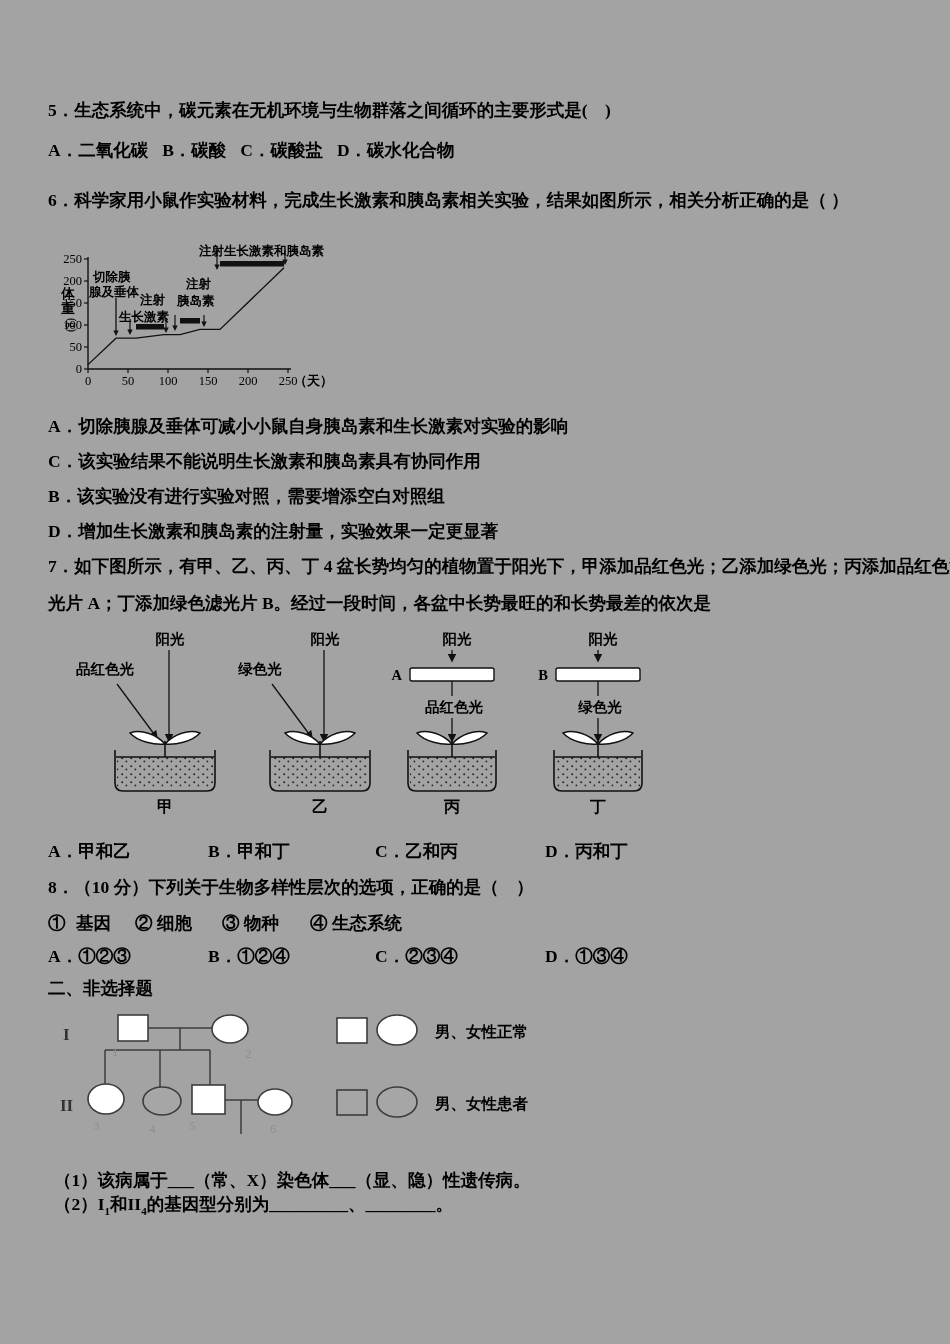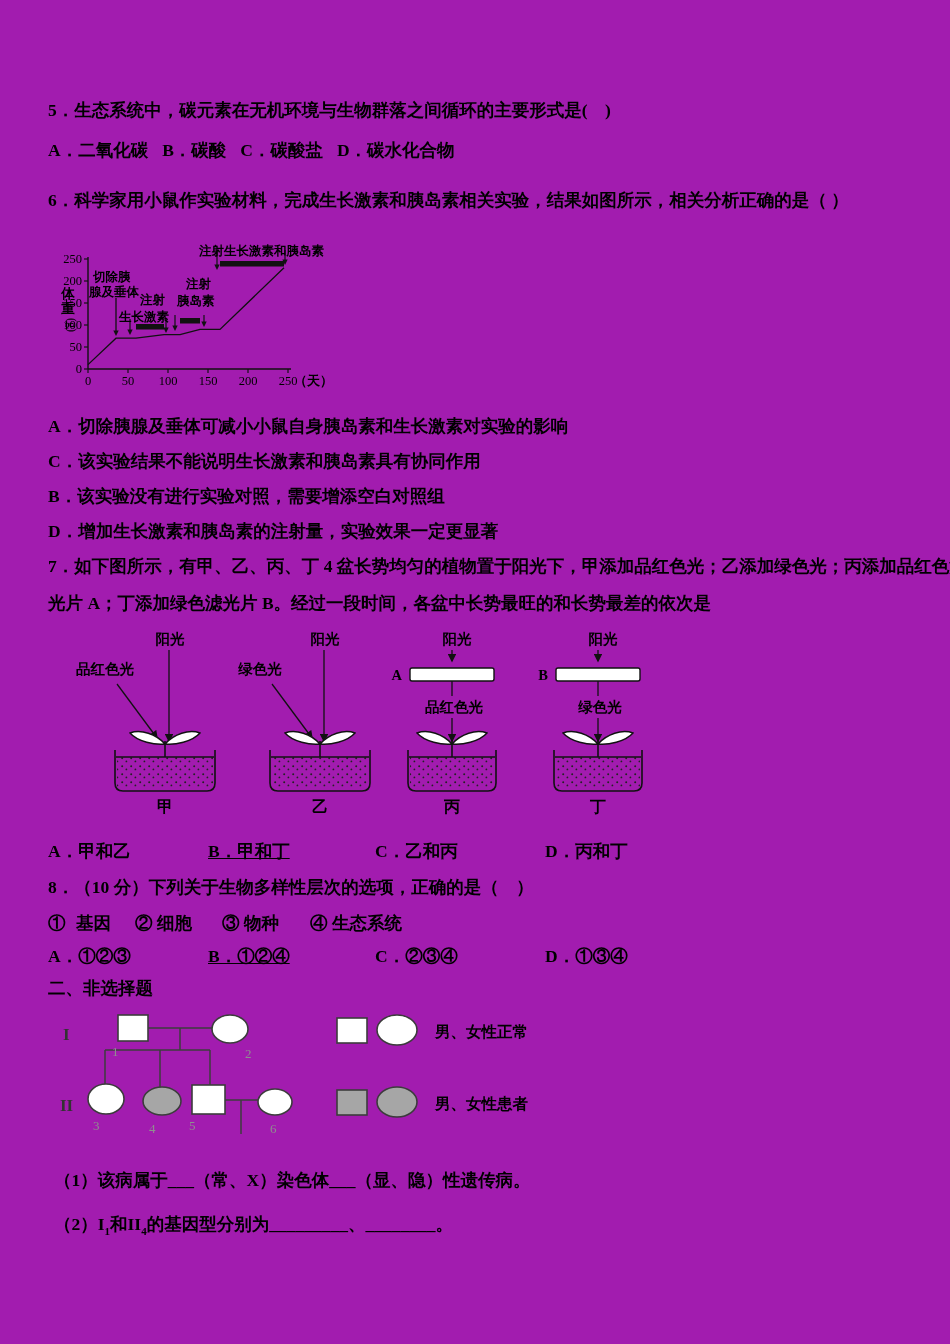--- a/index.html
+++ b/index.html
@@ -1,31 +1,31 @@
 <!DOCTYPE html>
 <html><head>
 <meta charset="utf-8">
 <style>
   html,body{margin:0;padding:0;background:#fff;}
   body{
     width:950px;height:1344px;overflow:hidden;
     font-family:"Liberation Serif","DejaVu Serif",serif;
     color:#000;
   }
-  .page{position:relative;width:950px;height:1344px;background:#a21caf;}
+  .page{position:relative;width:950px;height:1344px;background:#a3a3a3;}
   .content{padding:98px 48px 0 48px;}
   .line{margin:0;font-size:17.5px;font-weight:700;line-height:24px;white-space:nowrap;}
   .mb16{margin-bottom:16px;}
   .mb13{margin-bottom:26px;}
   .mb12{margin-bottom:12px;}
   .mb8{margin-bottom:8px;}
   .opts-tight .opt{display:inline-block;margin-right:14px;}
   .opts-wide .opt{display:inline-block;}
   .opts-wide .opt:nth-child(1){width:160px;}
-  .opts-wide .opt:nth-child(2){width:167px;text-decoration:underline;}
+  .opts-wide .opt:nth-child(2){width:167px;}
   .opts-wide .opt:nth-child(3){width:170px;}
   .items-row .opt{display:inline-block;}
   .items-row .opt:nth-child(1){width:87px;font-family:Liberation Mono, monospace;}
   .items-row .opt:nth-child(2){width:87px;}
   .items-row .opt:nth-child(3){width:88px;}
   .optlines p{margin:0 0 11px 0;}
   .stemlines p{margin:0 0 13px 0;}
   figure{margin:0;}
   #chart6-wrap{margin:12px 0 14px 0;}
   #pots-wrap{margin:10px 0 17px 0;}
@@ -218,18 +218,18 @@
           <text x="215" y="121" font-size="13" fill="#8f8f8f">6</text>
           <rect x="282" y="6" width="30" height="25" fill="#fff" stroke="#3c3c3c" stroke-width="1.6"></rect>
           <ellipse cx="342" cy="18" rx="20" ry="15" fill="#fff" stroke="#3c3c3c" stroke-width="1.6"></ellipse>
           <text x="380" y="25" font-size="15.5" font-weight="bold">男、女性正常</text>
           <rect x="282" y="78" width="30" height="25" fill="#a6a6a6" stroke="#3c3c3c" stroke-width="1.6"></rect>
           <ellipse cx="342" cy="90" rx="20" ry="15" fill="#a6a6a6" stroke="#3c3c3c" stroke-width="1.6"></ellipse>
           <text x="380" y="97" font-size="15.5" font-weight="bold">男、女性患者</text>
         </svg>
     </figure>
 
-    <p class="line" style="margin-bottom:20px;padding-left:6px">（1）该病属于___（常、X）染色体___（显、隐）性遗传病。</p>
+    <p class="line" style="margin-bottom:0;padding-left:6px">（1）该病属于___（常、X）染色体___（显、隐）性遗传病。</p>
 
     <p class="line" style="padding-left:6px"><span>（2）I</span><sub>1</sub><span>和II</span><sub>4</sub><span>的基因型分别为_________、________。</span></p>
 
   </div>
 </div>
 
 </body></html>

